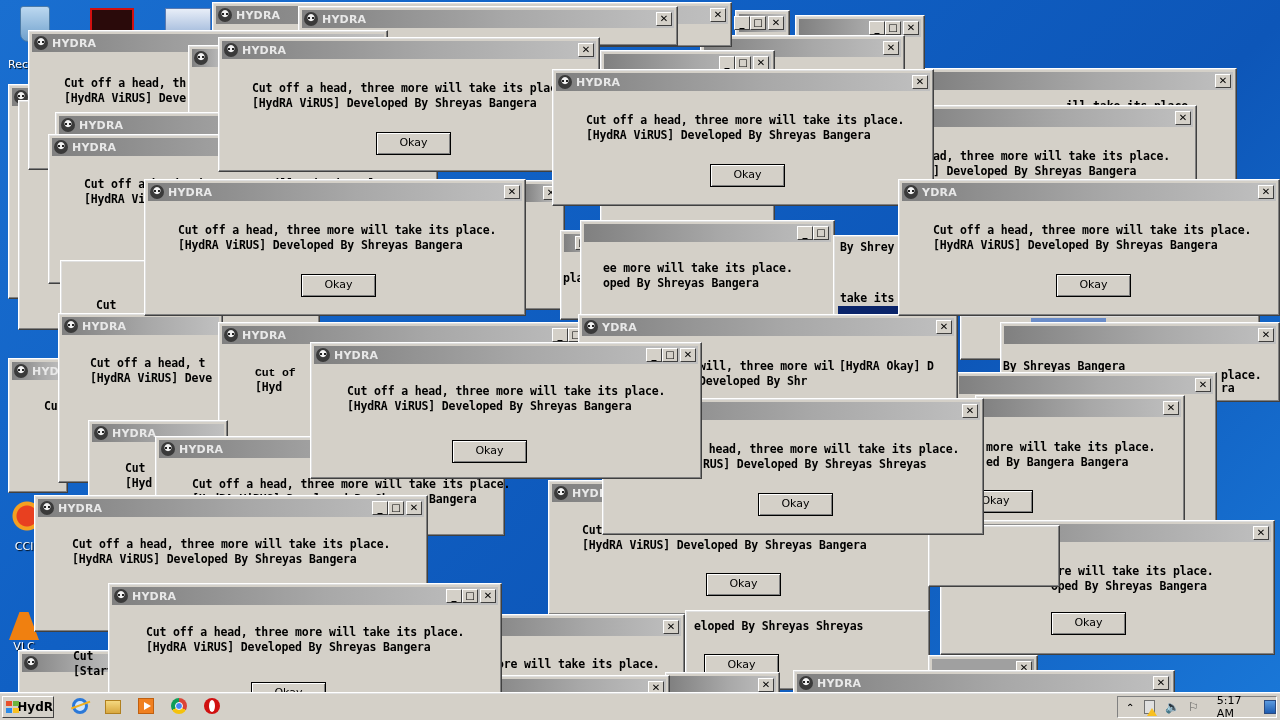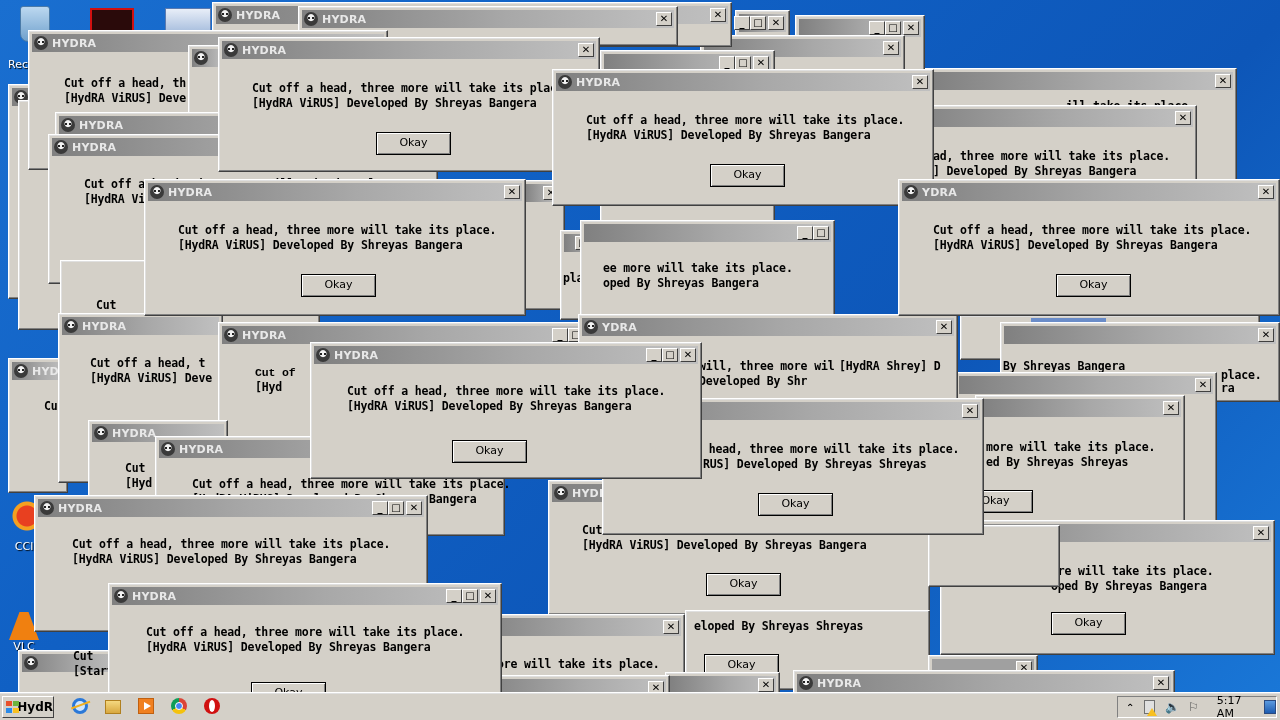--- a/index.html
+++ b/index.html
@@ -230,20 +230,25 @@
   <div class="win" style="left:580px;top:220px;width:255px;height:100px;">
     <div class="titlebar">
         <div class="tb-btns">
           <div class="tb-btn">_</div>
           <div class="tb-btn">□</div>
         </div>
       </div>
     <div class="msg" style="left:22px;top:40px;">ee more will take its place.</div>
     <div class="msg" style="left:22px;top:55px;">oped By Shreyas Bangera</div>
   </div>
+  <div class="win" style="left:833px;top:235px;width:70px;height:85px;">
+    <div class="msg" style="left:6px;top:4px;">By Shrey</div>
+    <div class="msg" style="left:6px;top:55px;">take its</div>
+    <div style="position:absolute;left:4px;top:70px;width:62px;height:10px;background:#0a246a;"></div>
+  </div>
 
   <div class="win" style="left:960px;top:315px;width:300px;height:45px;">
     <div style="position:absolute;left:70px;top:2px;width:75px;height:6px;background:#6a8cc8;"></div>
   </div>
   <div class="win" style="left:1000px;top:322px;width:280px;height:80px;">
     <div class="titlebar">
         <div class="tb-btns">
           <div class="tb-btn close">✕</div>
         </div>
       </div>
@@ -258,21 +263,21 @@
         </div>
       </div>
   </div>
   <div class="win" style="left:975px;top:395px;width:210px;height:135px;">
     <div class="titlebar">
         <div class="tb-btns">
           <div class="tb-btn close">✕</div>
         </div>
       </div>
     <div class="msg" style="left:10px;top:44px;">more will take its place.</div>
-    <div class="msg" style="left:10px;top:59px;">ed By Shreyas Shreyas</div>
+    <div class="msg" style="left:10px;top:59px;">ed By Bangera Bangera</div>
     <div class="okbtn" style="left:-18px;top:94px;">Okay</div>
   </div>
   <div class="win" style="left:940px;top:520px;width:335px;height:135px;">
     <div class="titlebar">
         <div class="tb-btns">
           <div class="tb-btn close">✕</div>
         </div>
       </div>
     <div class="msg" style="left:110px;top:43px;">ore will take its place.</div>
     <div class="msg" style="left:110px;top:58px;">oped By Shreyas Bangera</div>
@@ -310,21 +315,21 @@
   <div class="win" style="left:578px;top:314px;width:380px;height:110px;">
     <div class="titlebar">
         <div class="tb-icon"></div>
         <span class="tb-title">YDRA</span>
         <div class="tb-btns">
           <div class="tb-btn close">✕</div>
         </div>
       </div>
     <div class="msg" style="left:120px;top:44px;">will, three more wil</div>
     <div class="msg" style="left:120px;top:59px;">Developed By Shr</div>
-    <div class="msg" style="left:260px;top:44px;">[HydRA Shrey] D</div>
+    <div class="msg" style="left:260px;top:44px;">[HydRA Okay] D</div>
   </div>
   <div class="win" style="left:88px;top:420px;width:140px;height:100px;">
     <div class="titlebar">
         <div class="tb-icon"></div>
         <span class="tb-title">HYDRA</span>
       </div>
     <div class="msg" style="left:36px;top:40px;">Cut</div>
     <div class="msg" style="left:36px;top:55px;">[Hyd</div>
   </div>
   <div class="win" style="left:155px;top:436px;width:350px;height:100px;">

